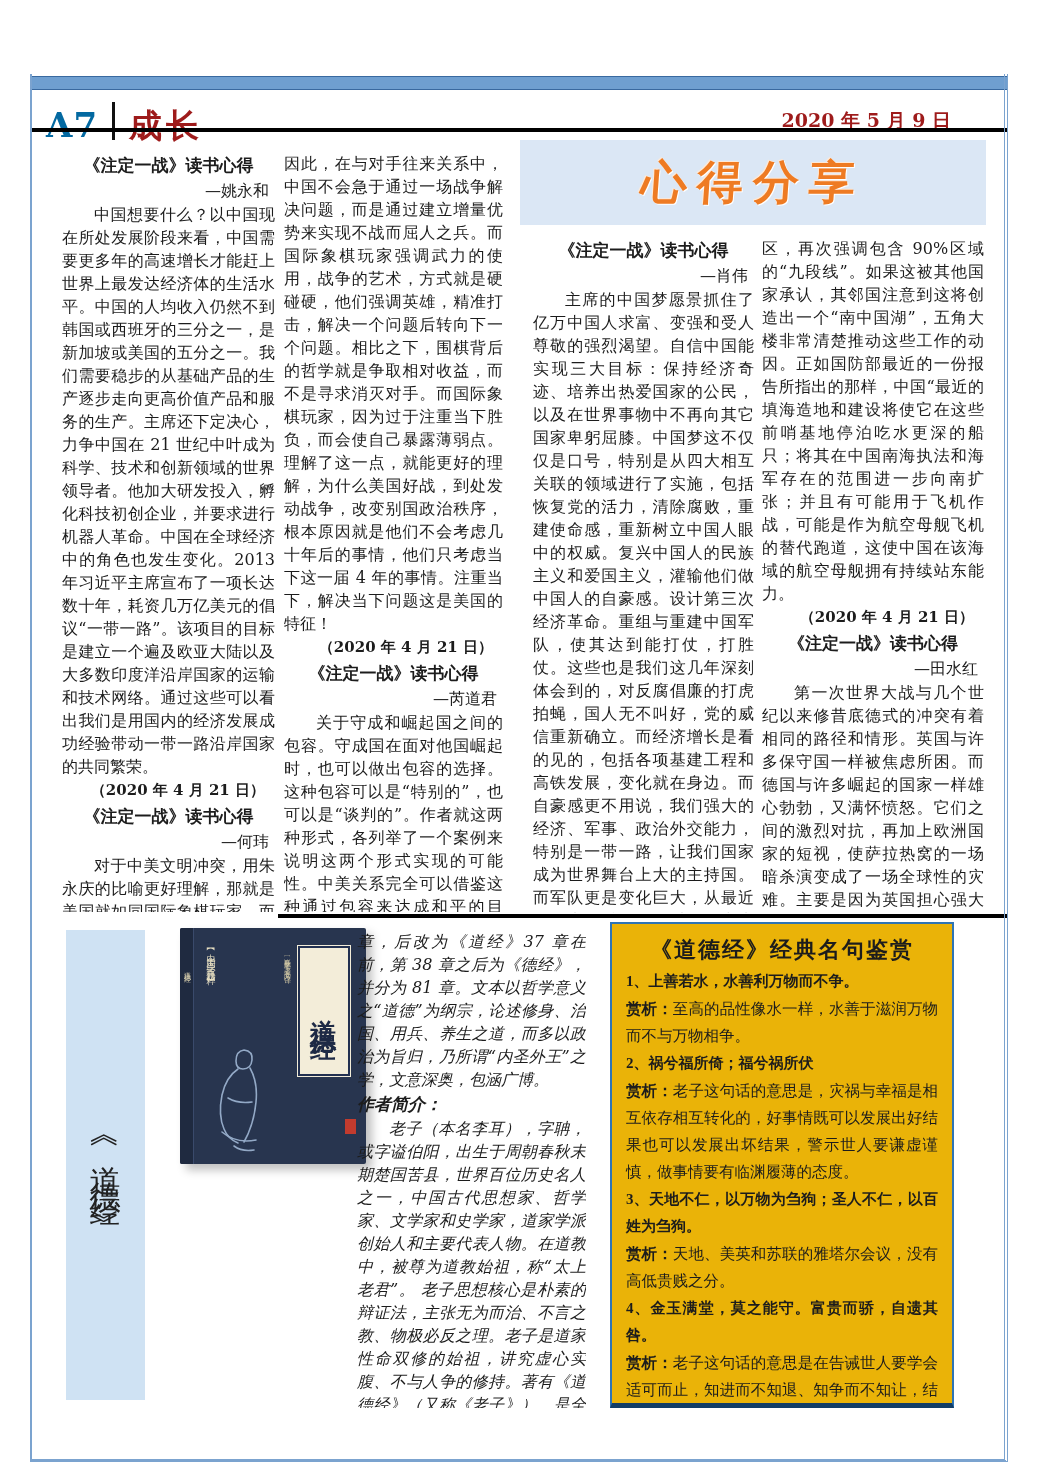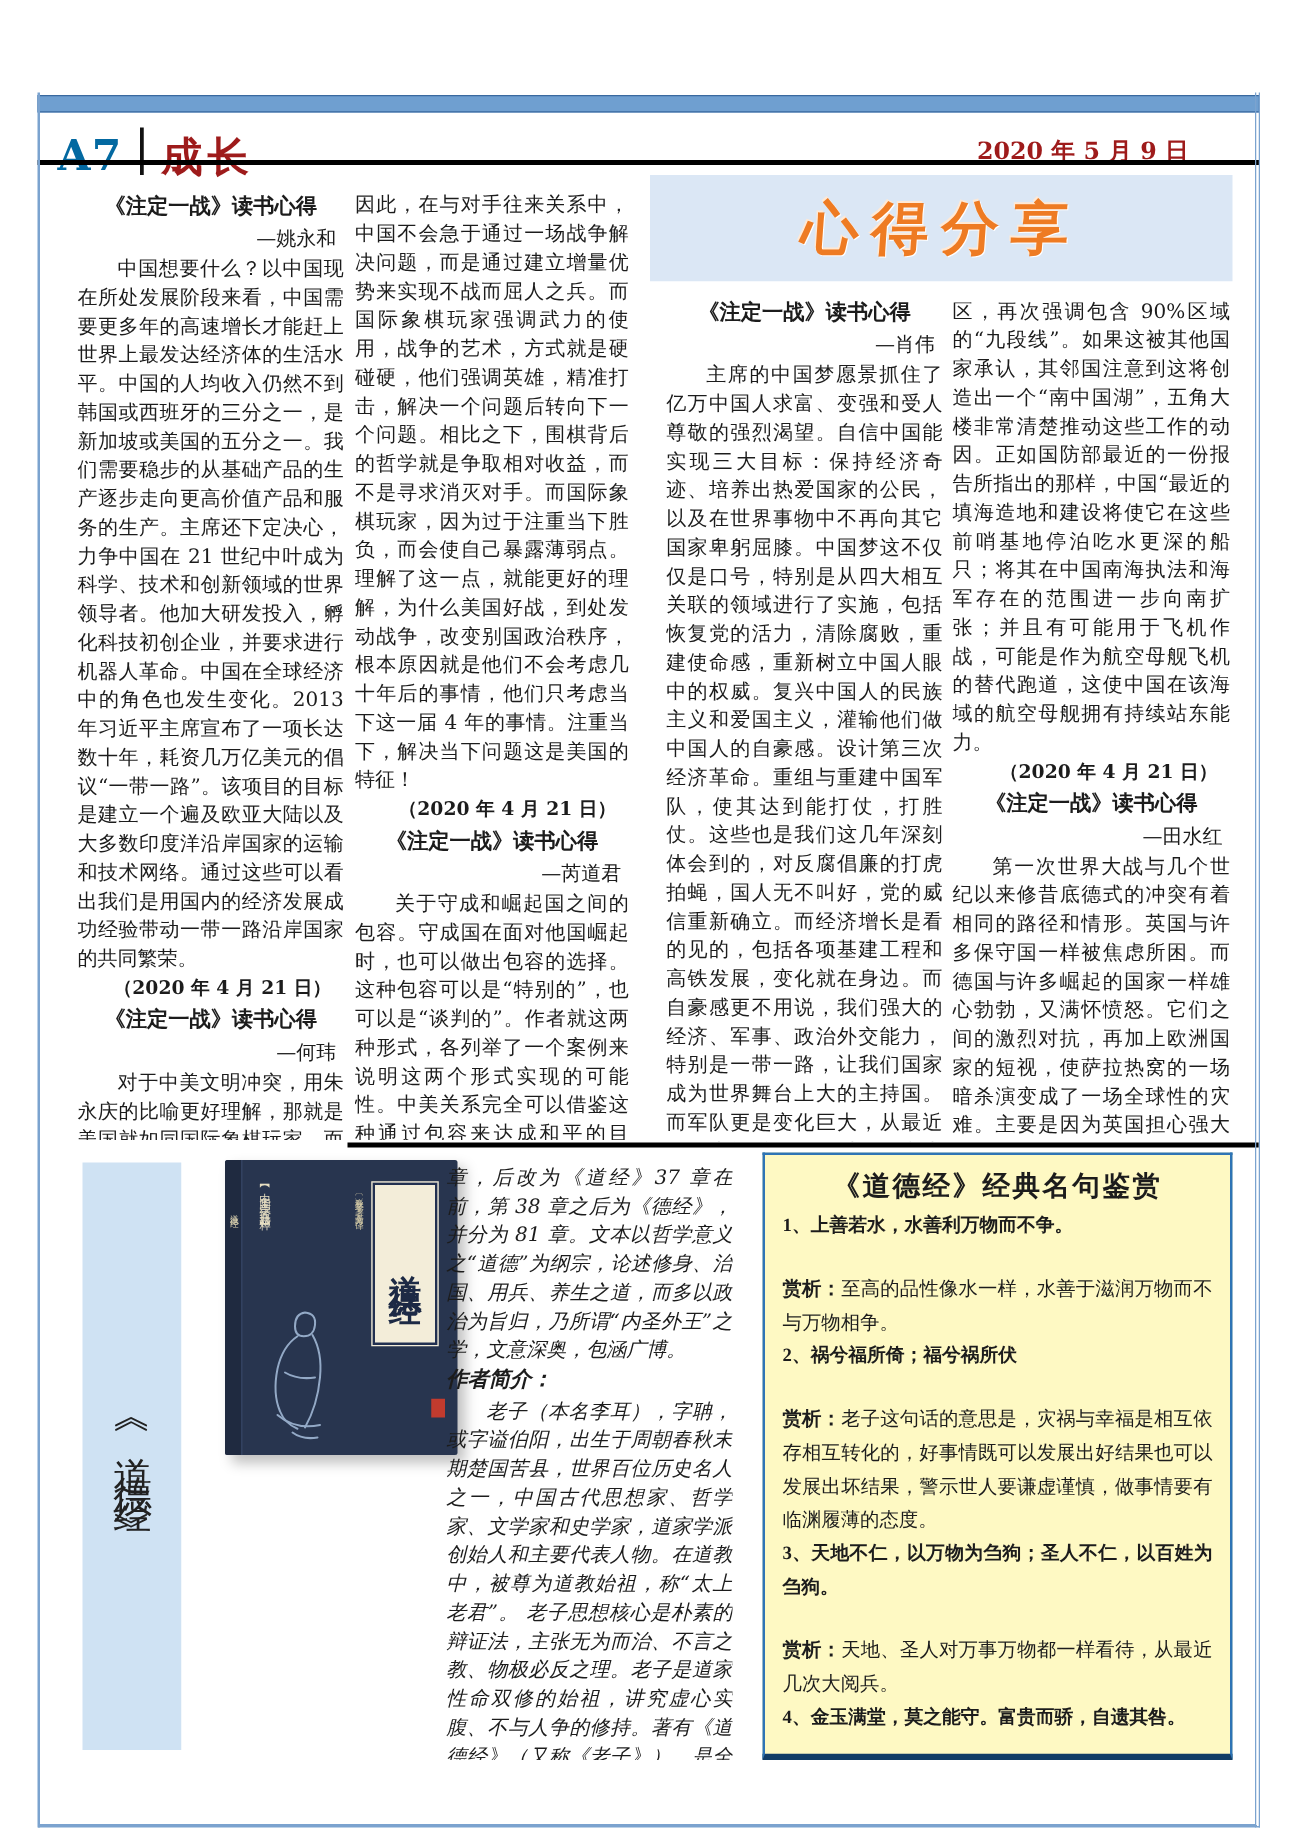--- a/index.html
+++ b/index.html
@@ -69,27 +69,27 @@
   .cover-figure { position:absolute; left:14px; bottom:4px; }
   .publisher-mark { position:absolute; right:10px; bottom:30px; width:11px; height:15px; background:#c23b2e; }
   
   .book-text { position:absolute; overflow:hidden; font-size:16px; line-height:23px; text-align:justify; }
   .intro-block { left:172px; top:1152px; width:212px; height:252px; }
   .mid-block { left:357px; top:930px; width:229px; height:478px;font-style:italic; }
   .book-heading { font-weight:bold; font-size:17px; line-height:26px; }
   .book-text p.body { text-indent:2em; }
   .book-text p.cont { text-indent:0; }
   
-  .quotes-box { position:absolute; left:610px; top:922px; width:376px; height:486px;
-    border:2px solid #2e74b5; border-bottom:5px solid #123d66; background:#fef9c3;
+  .quotes-box { position:absolute; left:610px; top:922px; width:344px; height:486px;
+    border:2px solid #2e74b5; border-bottom:5px solid #123d66; background:#eab308;
     padding:10px 14px 6px 14px; overflow:hidden; }
   .quotes-title { text-align:center; font-size:22px; font-weight:bold; letter-spacing:2px;
     line-height:30px; margin-bottom:4px; }
   .quote-line { font-weight:bold; font-size:15px; line-height:27px; text-align:justify;font-family:Liberation Serif, serif; }
-  .analysis-line { font-size:15.5px; line-height:27px; text-align:justify;margin-top:22px; }
+  .analysis-line { font-size:15.5px; line-height:27px; text-align:justify; }
   .analysis-line b { font-weight:bold; }
 </style>
 </head>
 <body>
 
 <div class="page">
 
   <div class="topbar"></div>
 
   <div class="masthead">
@@ -178,20 +178,20 @@
   <div class="quotes-box">
     <div class="quotes-title">《道德经》经典名句鉴赏</div>
 
     <p class="quote-line">1、上善若水，水善利万物而不争。</p>
     <p class="analysis-line"><b>赏析：</b><span>至高的品性像水一样，水善于滋润万物而不与万物相争。</span></p>
 
     <p class="quote-line">2、祸兮福所倚；福兮祸所伏</p>
     <p class="analysis-line"><b>赏析：</b><span>老子这句话的意思是，灾祸与幸福是相互依存相互转化的，好事情既可以发展出好结果也可以发展出坏结果，警示世人要谦虚谨慎，做事情要有临渊履薄的态度。</span></p>
 
     <p class="quote-line">3、天地不仁，以万物为刍狗；圣人不仁，以百姓为刍狗。</p>
-    <p class="analysis-line"><b>赏析：</b><span>天地、圣人对万事万物都一样看待，从最近几次大阅兵。</span></p>
+    <p class="analysis-line"><b>赏析：</b><span>天地、美英和苏联的雅塔尔会议，没有高低贵贱之分。</span></p>
 
     <p class="quote-line">4、金玉满堂，莫之能守。富贵而骄，自遗其咎。</p>
     <p class="analysis-line"><b>赏析：</b><span>老子这句话的意思是在告诫世人要学会适可而止，知进而不知退、知争而不知让，结果往往都是祸患。</span></p>
   </div>
 
   <div class="page-frame"></div>
 </div>
 
 </body></html>

